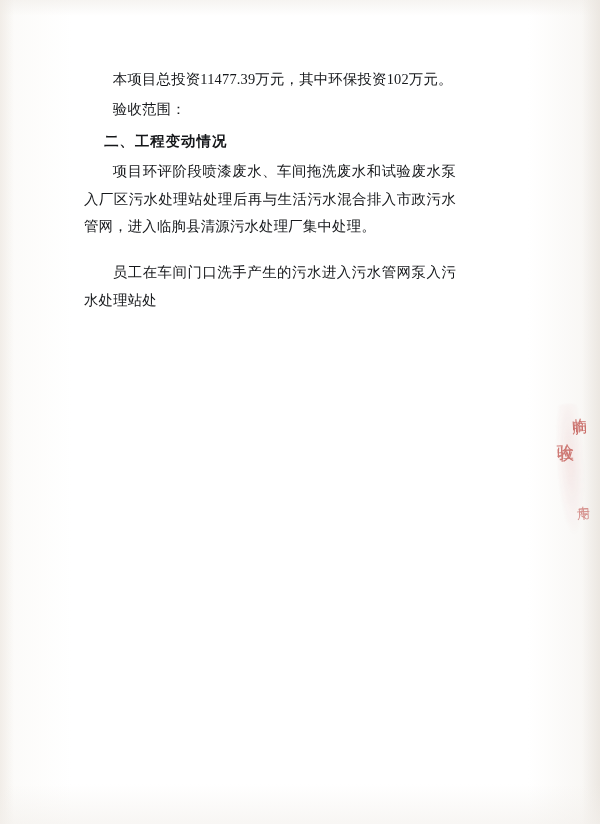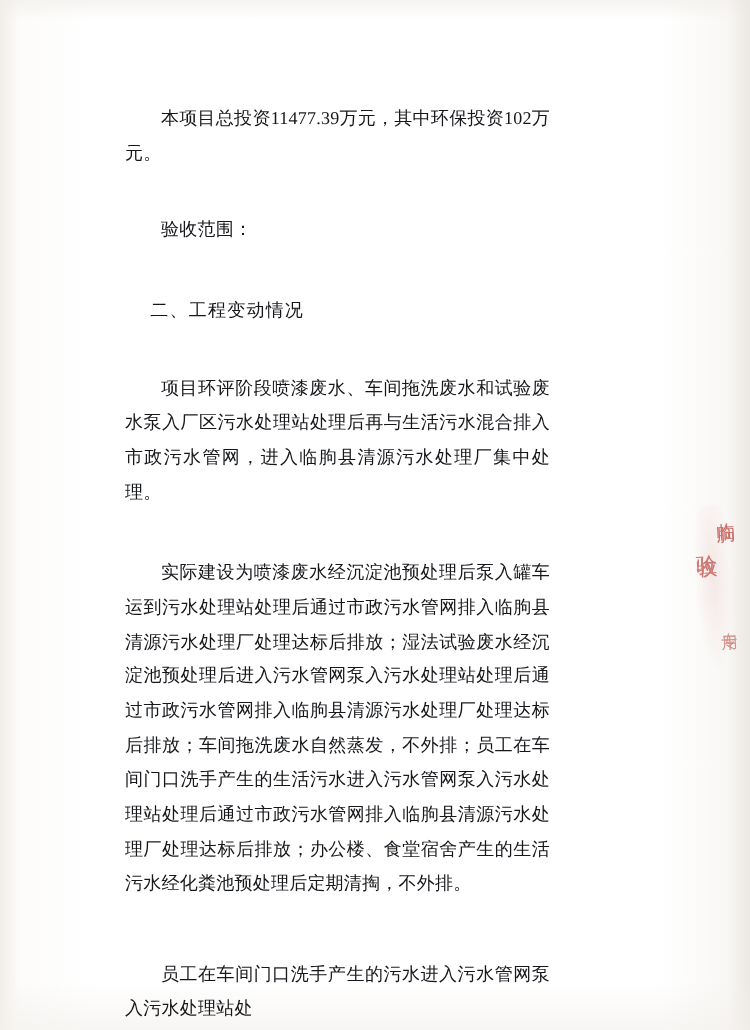--- a/index.html
+++ b/index.html
@@ -51,34 +51,34 @@
   }
 
   .doc-body {
     position: absolute;
     left: 84px;
     top: 66px;
     width: 372px;
   }
 
   p {
-    margin: 16px;
+    margin: 0;
     font-size: 14.4px;
     line-height: 1.92;
     color: #15171a;
     letter-spacing: .2px;
     text-align: justify;
     text-justify: inter-ideograph;
   }
   p.indent {
     text-indent: 2em;
   }
   p.heading {
     text-indent: 1.4em;
-    font-weight: normal;
+    font-weight: bold;
     letter-spacing: 1px;
   }
   p.sub-heading {
     text-indent: 2em;
   }
   p.flush {
     text-indent: 0;
   }
   .gap-sm { height: 2px; }
   .gap-md { height: 5px; }
@@ -128,21 +128,20 @@
   <div class="doc-body">
 
     <p class="indent">本项目总投资11477.39万元，其中环保投资102万元。</p>
     <div class="gap-sm"></div>
     <p class="indent">验收范围：</p>
     <div class="gap-md"></div>
     <p class="heading">二、工程变动情况</p>
     <div class="gap-sm"></div>
     <p class="indent">项目环评阶段喷漆废水、车间拖洗废水和试验废水泵入厂区污水处理站处理后再与生活污水混合排入市政污水管网，进入临朐县清源污水处理厂集中处理。</p>
     <div class="gap-md"></div>
-    <p class="indent">实际建设为喷漆废水经沉淀池预处理后泵入罐车运到污水处理站处理后通过市政污水管网排入临朐县清源污水处理厂处理达标后排放；湿法试验废水经沉淀池预处理后进入污水管网泵入污水处理站处理后通过市政污水管网排入临朐县清源污水处理厂处理达标后排放；车间拖洗废水自然蒸发，不外排；员工在车间门口洗手产生的生活污水进入污水管网泵入污水处理站处理后通过市政污水管网排入临朐县清源污水处理厂处理达标后排放；办公楼、食堂宿舍产生的生活污水经化粪池预处理后定期清掏，不外排。</p>
     <div class="gap-md"></div>
     <div class="gap-sm"></div>
     <div class="gap-sm"></div>
     <div class="gap-sm"></div>
     <div class="gap-sm"></div>
     <p class="indent">员工在车间门口洗手产生的污水进入污水管网泵入污水处理站处</p>
   </div>
 
   <div class="seal">
     <div class="smudge"></div>

